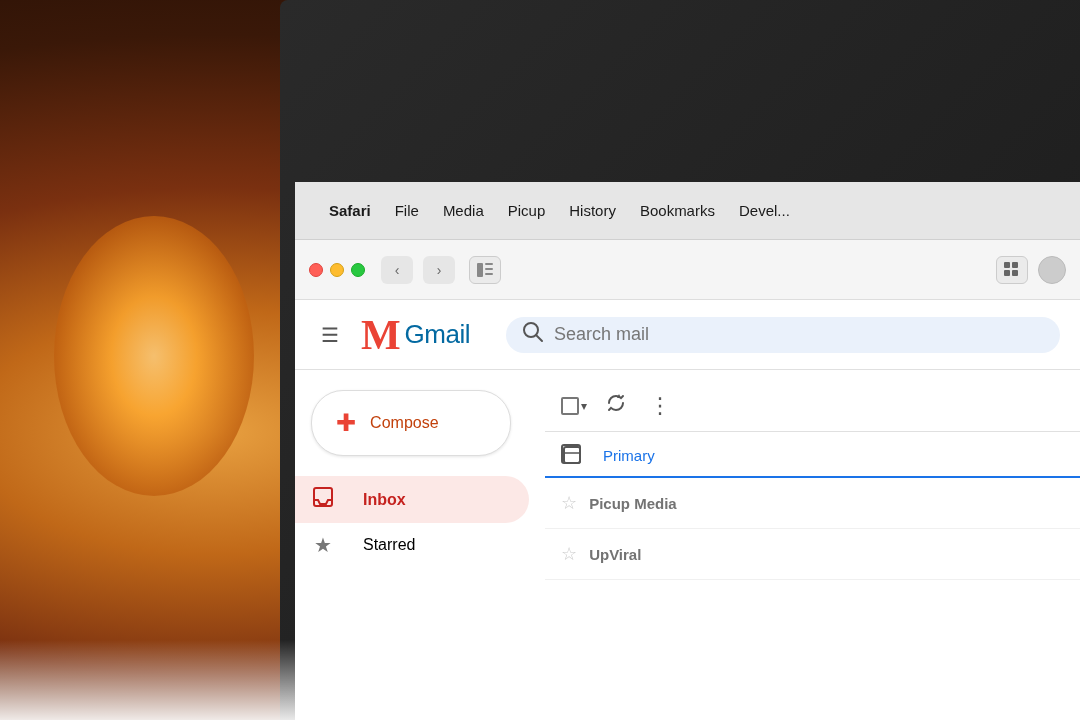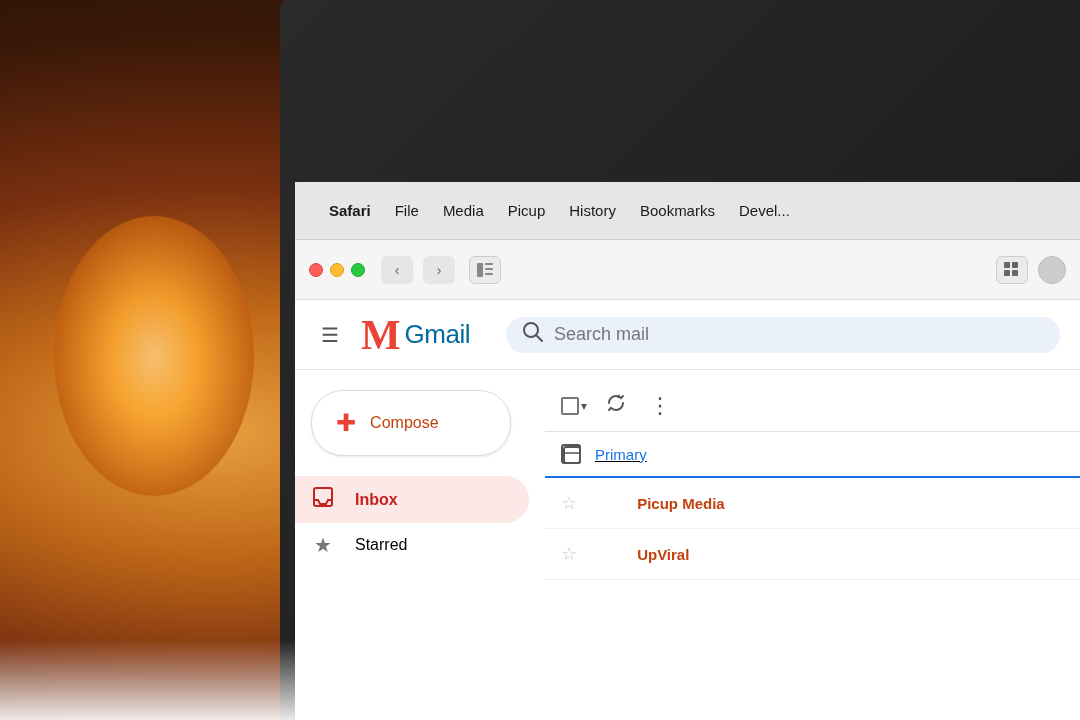--- a/index.html
+++ b/index.html
@@ -270,21 +270,21 @@
     }
     .compose-label {
       font-size: 16px;
       color: #c2410c;
       font-weight: 400;
     }
 
     .nav-item {
       display: flex;
       align-items: center;
-      gap: 20px;
+      gap: 28px;
       padding: 10px 16px;
       border-radius: 0 24px 24px 0;
       cursor: pointer;
       margin-right: 16px;
     }
     .nav-item.active {
       background: #fce8e6;
     }
     .nav-icon {
       font-size: 20px;
@@ -345,26 +345,25 @@
     }
     .more-btn {
       font-size: 22px;
       color: #555;
       cursor: pointer;
       padding: 4px;
     }
 
     .primary-tab {
       display: flex;
-      align-items: center;
-      gap: 14px;
+      align-items: flex-end;
+      gap: 22px;
       padding: 12px 16px;
       border-bottom: 2px solid #1a73e8;
       cursor: pointer;
-      text-decoration: underline;
     }
     .primary-icon {
       width: 20px;
       height: 20px;
       border: 2px solid #555;
       border-radius: 3px;
     }
     .primary-label {
       font-size: 15px;
       color: #1a73e8;
@@ -381,23 +380,22 @@
     }
 
     .email-star {
       font-size: 18px;
       color: #ccc;
       cursor: pointer;
     }
     .email-sender {
       font-size: 15px;
       font-weight: 600;
-      color: #c2410c;
+      color: #737373;
       min-width: 120px;
-      margin-left: 48px;
     }
 
     
     .fade-bottom {
       position: absolute;
       bottom: 0;
       left: 0;
       right: 0;
       height: 80px;
       background: linear-gradient(transparent, rgba(255,255,255,0.9));

